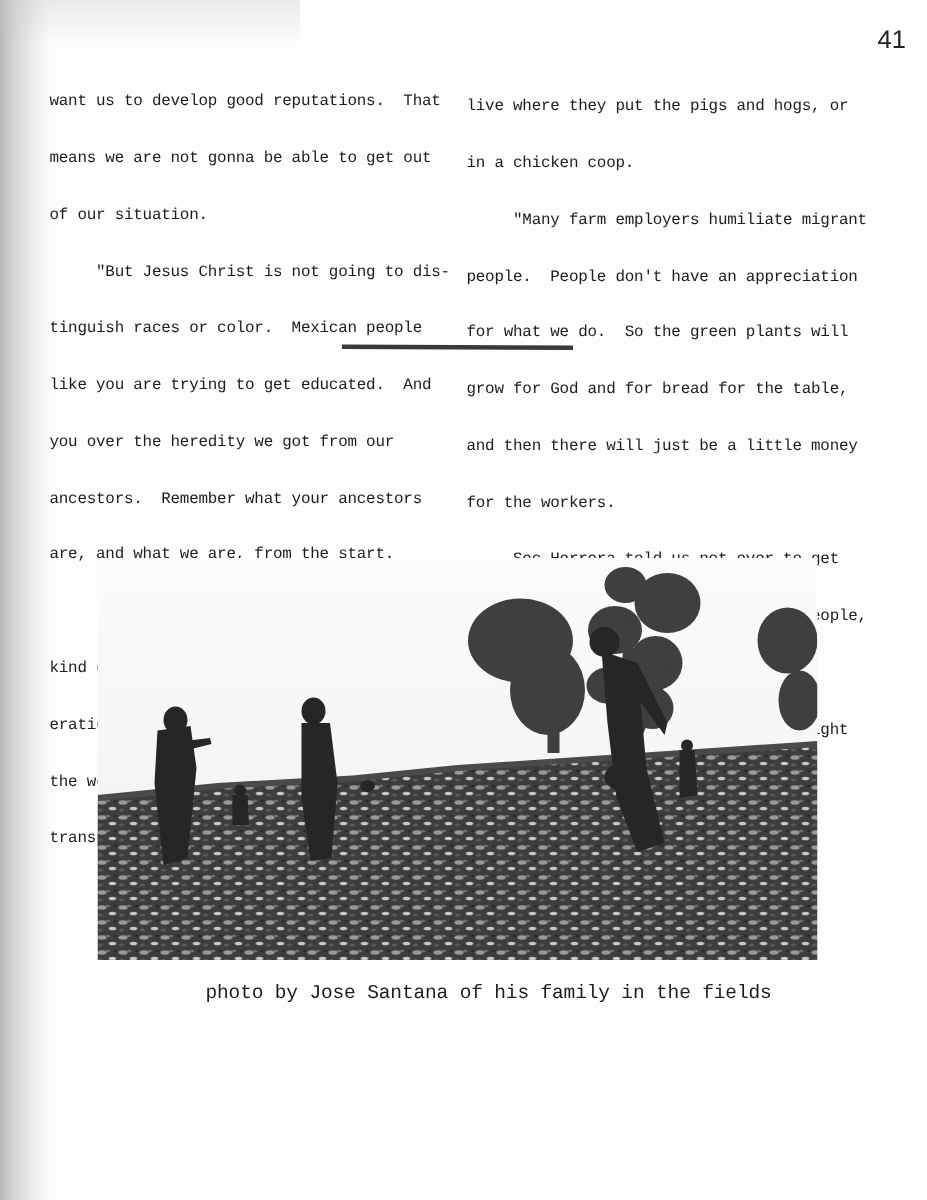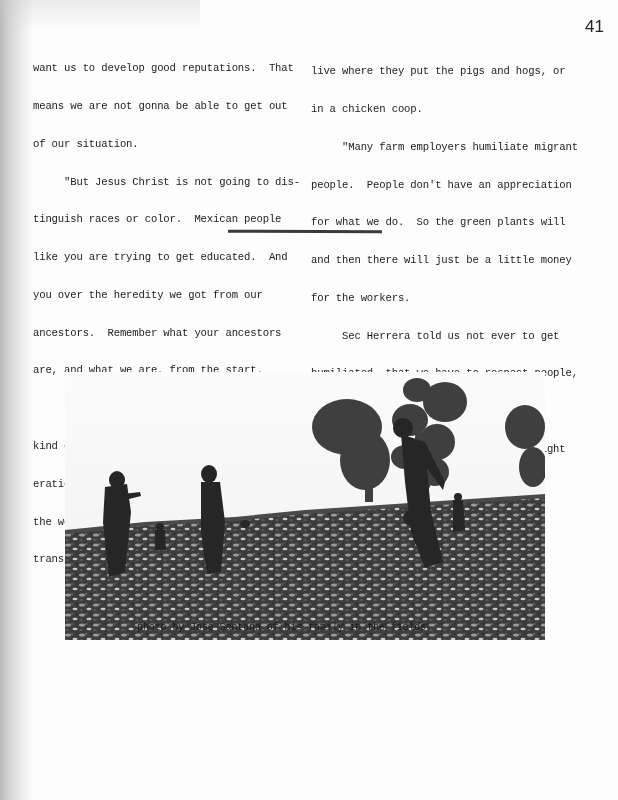--- a/index.html
+++ b/index.html
@@ -31,21 +31,21 @@
   .line { display: block; }
   .divider {
     position: absolute; left: 228px; top: 230px; width: 154px; height: 3px;
     background: #3a3a3a; transform: rotate(0.25deg);
   }
   .photo {
     position: absolute; left: 65px; top: 372px; width: 480px; height: 268px; overflow: hidden;
     background: #fbfbfb;
   }
   .caption {
-    position: absolute; left: 137px; top: 622px; font-size: 10px; white-space: pre;
+    position: absolute; left: 137px; top: 654px; font-size: 13px; white-space: pre;
     letter-spacing: -0.1px;
   }
 </style>
 </head>
 <body>
 
 <div class="shadow"></div>
 <div class="shadow-top"></div>
 
 <div class="page-number">41</div>
@@ -66,20 +66,21 @@
   <span class="line">the world.  They should live better, have</span>
   <span class="line">transportation, medical assistance, every-</span>
 </div>
 
 <div class="col col-right">
   <span class="line">live where they put the pigs and hogs, or</span>
   <span class="line">in a chicken coop.</span>
   <span class="line">     "Many farm employers humiliate migrant</span>
   <span class="line">people.  People don't have an appreciation</span>
   <span class="line">for what we do.  So the green plants will</span>
+  <span class="line">grow for God and for bread for the table,</span>
   <span class="line">and then there will just be a little money</span>
   <span class="line">for the workers.</span>
   <span class="line">     Sec Herrera told us not ever to get</span>
   <span class="line">humiliated, that we have to respect people,</span>
   <span class="line">and that all humans should be treated</span>
   <span class="line">equally.  Everybody!  He told us:  "Fight</span>
   <span class="line">for your rights!"</span>
 </div>
 
 <div class="divider"></div>

